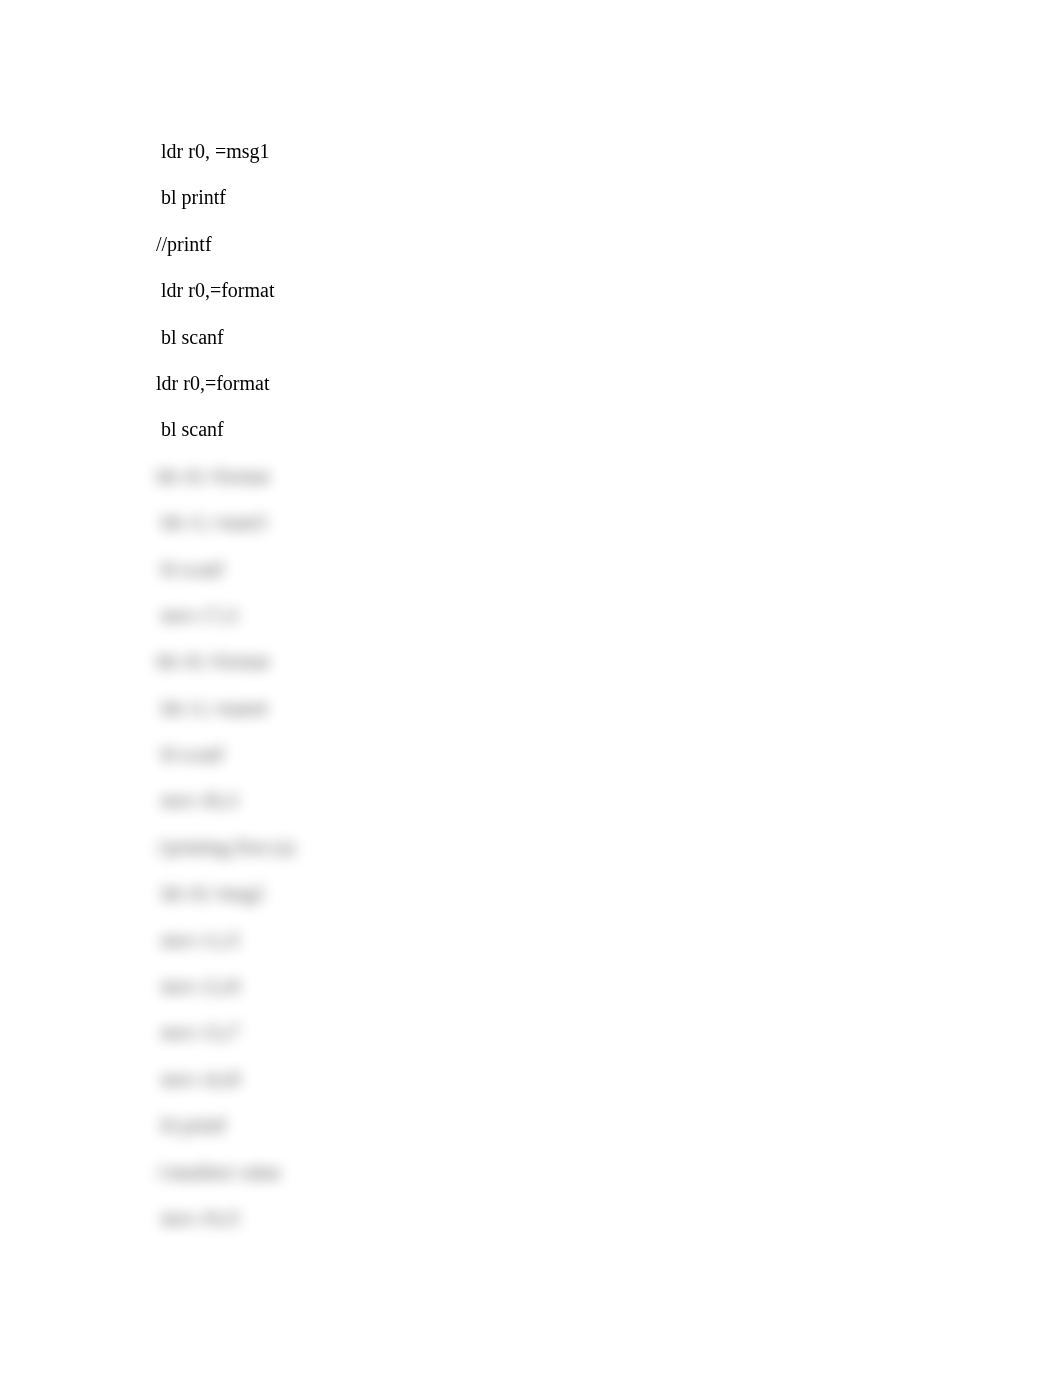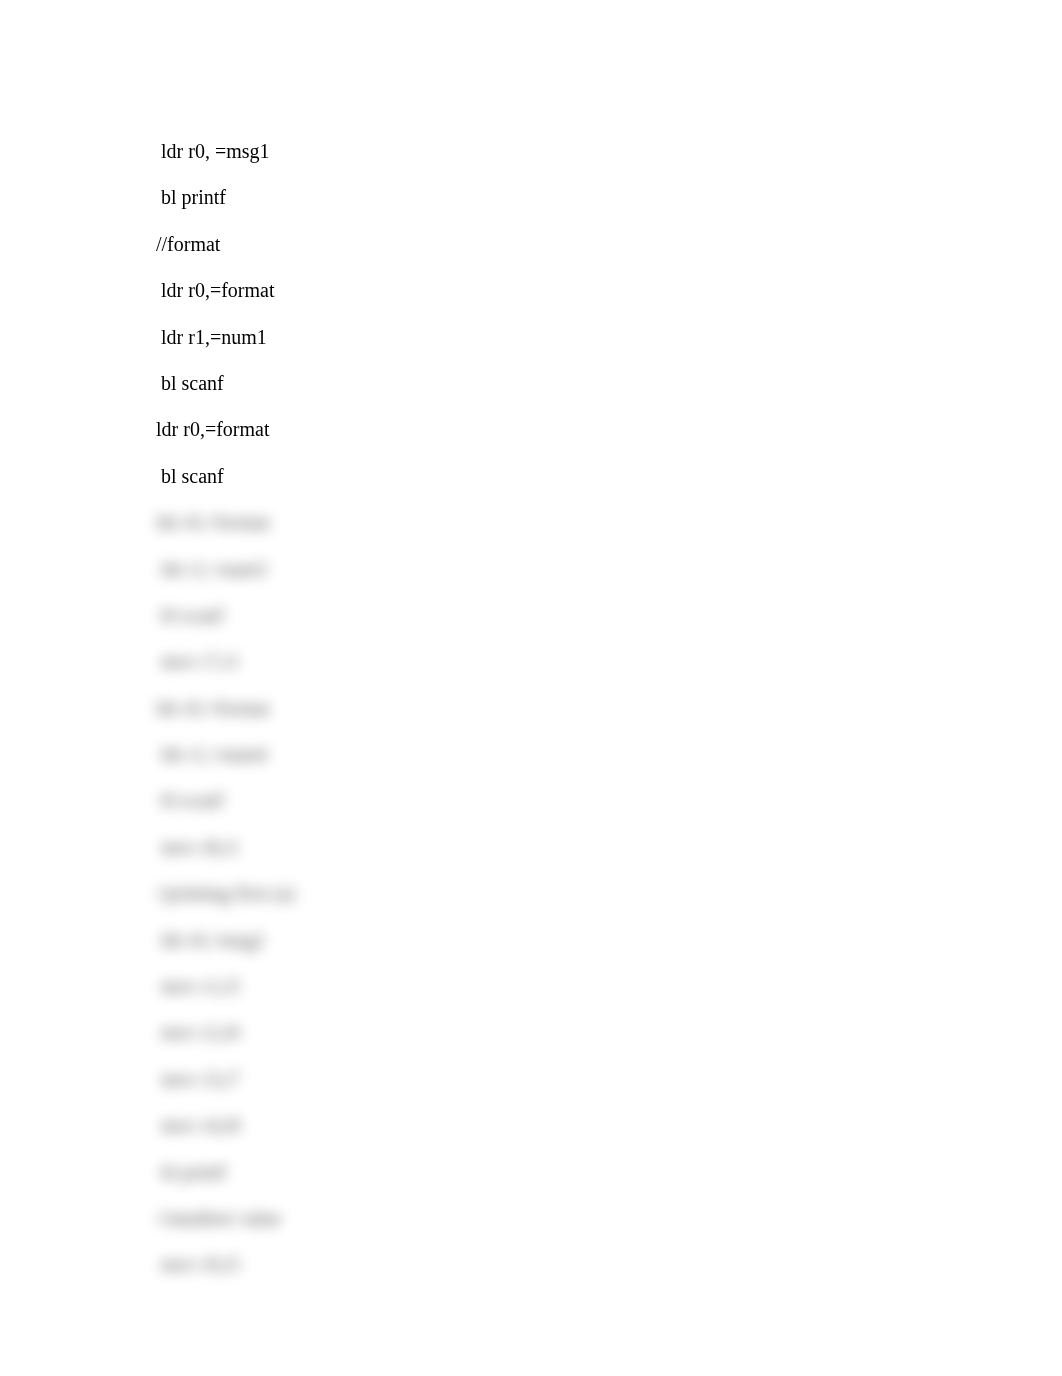--- a/index.html
+++ b/index.html
@@ -31,23 +31,22 @@
       margin-top: 2px;
     }
   </style>
 </head>
 <body>
 
 <div class="page">
   <div>
     <div class="code-line"> ldr r0, =msg1</div>
     <div class="code-line"> bl printf</div>
-    <div class="code-line">//format</div>
+    <div class="code-line">//printf</div>
     <div class="code-line"> ldr r0,=format</div>
-    <div class="code-line"> ldr r1,=num1</div>
     <div class="code-line"> bl scanf</div>
     <div class="code-line">ldr r0,=format</div>
     <div class="code-line"> bl scanf</div>
   </div>
   <div class="blur-wrap">
     <div class="code-line blurred">ldr r0,=format</div>
     <div class="code-line blurred"> ldr r1,=num3</div>
     <div class="code-line blurred"> bl scanf</div>
     <div class="code-line blurred"> mov r7,r1</div>
     <div class="code-line blurred">ldr r0,=format</div>

